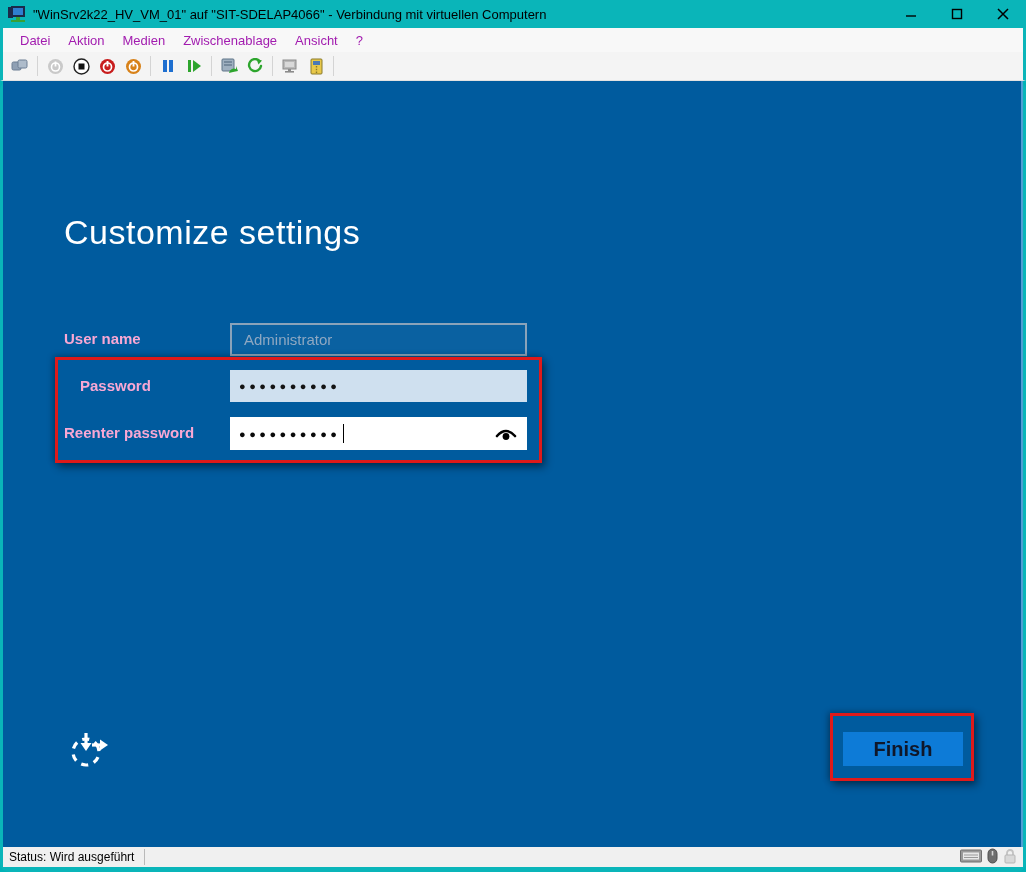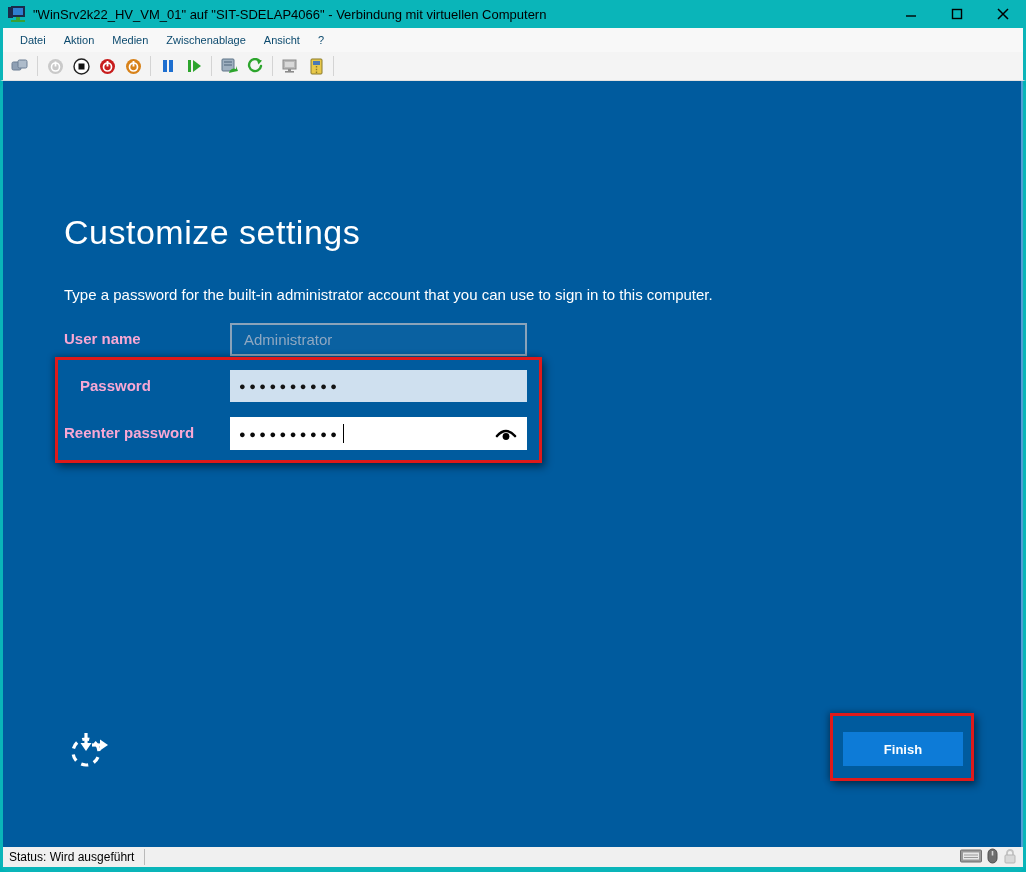--- a/index.html
+++ b/index.html
@@ -9,21 +9,21 @@
   
   .titlebar { height:28px; background:#0ab5b9; display:flex; align-items:center; flex:0 0 auto; }
   .title-icon { width:20px; height:18px; margin:0 6px 0 7px; position:relative; flex:0 0 auto; }
   .title-text { font-size:13px; color:#000; white-space:nowrap; }
   .title-controls { margin-left:auto; display:flex; height:100%; }
   .tc-btn { width:46px; height:100%; display:flex; align-items:center; justify-content:center; cursor:pointer; }
 
   
   .menubar { height:24px; background:#f8f8f8; display:flex; align-items:center; padding-left:8px;
              border-left:3px solid #0ab5b9; border-right:3px solid #0ab5b9; flex:0 0 auto; }
-  .menu-item { font-size:11px; color:#0c4a6e; padding:3px 9px; cursor:default; }
+  .menu-item { font-size:13px; color:#a21caf; padding:3px 9px; cursor:default; }
 
   
   .toolbar { height:29px; background:#f4f4f4; display:flex; align-items:center; padding-left:4px;
              border-left:3px solid #0ab5b9; border-right:3px solid #0ab5b9;
              border-bottom:1px solid #e2e2e2; flex:0 0 auto; }
   .tb-btn { width:24px; height:24px; display:flex; align-items:center; justify-content:center; margin:0 1px; }
   .tb-sep { width:1px; height:20px; background:#d4d4d4; margin:0 4px; }
 
   
   .body-wrap { flex:1; display:flex; flex-direction:column;
@@ -44,21 +44,21 @@
   .inp-pass { height:32px; background:#cfe0ef; }
   .inp-pass input { background:transparent; border:none; outline:none; color:#131313;
                     font-size:11px; letter-spacing:3.5px; padding:0 9px; }
   .inp-reenter { height:33px; background:#ffffff; position:relative; }
   .inp-reenter input { background:transparent; border:none; outline:none; color:#0a0a0a;
                        font-size:11px; letter-spacing:3.5px; padding:0 9px; }
   .caret { position:absolute; left:113px; top:7px; width:1px; height:19px; background:#000; }
   .eye { position:absolute; right:9px; top:9px; }
   .annot { position:absolute; border:3px solid #e01a1a; box-shadow:3px 4px 8px rgba(0,0,0,0.45), -2px -1px 6px rgba(0,0,0,0.25); }
   .finish-btn { position:absolute; left:840px; top:651px; width:120px; height:34px; background:#0d7bd7;
-                color:#ffffff; font-size:13px; font-weight:600; border:none; font-family:"Liberation Sans", sans-serif;
+                color:#0f172a; font-size:20px; font-weight:600; border:none; font-family:"Liberation Sans", sans-serif;
                 display:flex; align-items:center; justify-content:center; cursor:pointer; }
   .ease { position:absolute; left:62px; top:644px; width:48px; height:48px; cursor:pointer; }
 
   
   .statusbar { height:20px; background:#f0f0f0; display:flex; align-items:center; font-size:12px; color:#000;
                padding-left:6px; flex:0 0 auto; }
   .status-text { padding-right:10px; border-right:1px solid #b9b9b9; height:16px; display:flex; align-items:center; }
   .status-icons { margin-left:auto; display:flex; align-items:center; gap:5px; padding-right:6px; }
 </style>
 </head>
@@ -186,21 +186,20 @@
     </span>
     <span class="tb-sep"></span>
   </div>
 
   <div class="body-wrap">
 
     <div class="vmarea">
       <div class="scroll-line"></div>
 
       <div class="heading">Customize settings</div>
-      <div class="subtitle">Type a password for the built-in administrator account that you can use to sign in to this computer.</div>
 
       <div class="fld-label" style="top:249px;">User name</div>
       <div class="fld-box inp-user" style="top:242px;">
         <input type="text" placeholder="Administrator" style="">
       </div>
 
       <div class="fld-label" style="top:296px;margin-left:16px;">Password</div>
       <div class="fld-box inp-pass" style="top:289px;">
         <input type="text" readonly="" value="●●●●●●●●●●" style="">
       </div>

